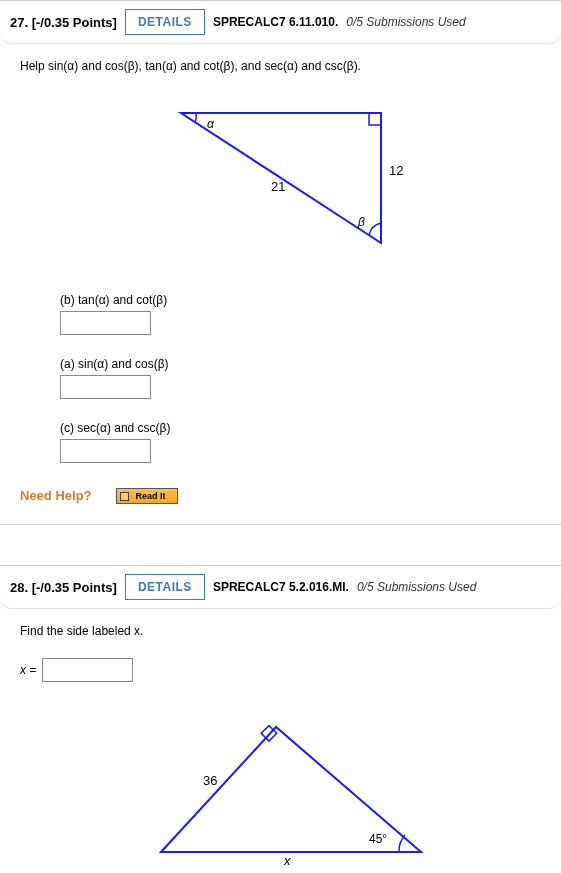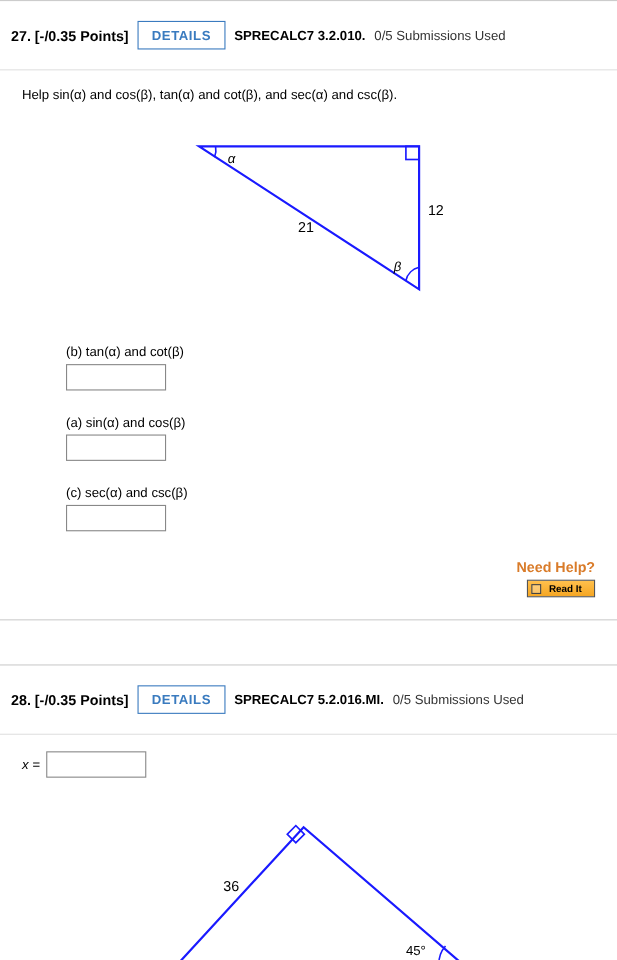--- a/index.html
+++ b/index.html
@@ -13,24 +13,25 @@
   }
   .question {
     border-top: 1px solid #ccc;
     border-bottom: 1px solid #ccc;
     margin-bottom: 40px;
     background: #fff;
   }
   .q-header {
     display: flex;
     align-items: center;
-    padding: 18px 10px;
+    padding: 8px 10px;
     border-bottom: 1px solid #e0e0e0;
     gap: 8px;
     flex-wrap: wrap;
+    border-radius: 12px;
   }
   .q-num {
     font-weight: bold;
     font-size: 13px;
   }
   .details-btn {
     border: 1px solid #3a7bbf;
     color: #3a7bbf;
     padding: 5px 12px;
     font-size: 12px;
@@ -39,20 +40,21 @@
     letter-spacing: 0.5px;
     text-align: right;
   }
   .src {
     font-weight: bold;
     font-size: 12px;
   }
   .subs {
     font-size: 12px;
     color: #333;
+    font-style: italic;
   }
   .q-body {
     padding: 15px 20px 20px 20px;
   }
   .prompt {
     font-size: 12px;
     margin-bottom: 20px;
   }
   .figure {
     text-align: center;
@@ -76,23 +78,22 @@
     display: block;
   }
   .inline-row {
     display: flex;
     align-items: center;
     gap: 6px;
   }
   .need-help {
     margin-top: 25px;
     display: flex;
-    align-items: flex-end;
-    gap: 4px;
-    flex-direction: column;
+    align-items: flex-start;
+    gap: 24px;
   }
   .need-help-label {
     color: #d97b29;
     font-weight: bold;
     font-size: 13px;
   }
   .help-btn {
     background: linear-gradient(#ffc04d, #f5a623);
     border: 1px solid #555;
     font-size: 9px;
@@ -121,21 +122,21 @@
   }
   svg { display: block; margin: 0 auto; }
 </style>
 </head>
 <body>
 
 <div class="question">
   <div class="q-header">
     <span class="q-num">27. [-/0.35 Points]</span>
     <span class="details-btn">DETAILS</span>
-    <span class="src">SPRECALC7 3.2.010.</span>
+    <span class="src">SPRECALC7 6.11.010.</span>
     <span class="subs">0/5 Submissions Used</span>
   </div>
   <div class="q-body">
     <div class="prompt">Help sin(α) and cos(β), tan(α) and cot(β), and sec(α) and csc(β).</div>
 
     <div class="figure">
       <svg width="260" height="170" viewBox="0 0 260 170">
         <polygon points="30,20 230,20 230,150" fill="none" stroke="#1a1aff" stroke-width="2"></polygon>
         <rect x="218" y="20" width="12" height="12" fill="none" stroke="#1a1aff" stroke-width="1.5"></rect>
         <path d="M 45 20 A 18 18 0 0 1 44 30" fill="none" stroke="#1a1aff" stroke-width="1.5"></path>
@@ -170,20 +171,23 @@
 </div>
 
 <div class="question">
   <div class="q-header">
     <span class="q-num">28. [-/0.35 Points]</span>
     <span class="details-btn">DETAILS</span>
     <span class="src">SPRECALC7 5.2.016.MI.</span>
     <span class="subs">0/5 Submissions Used</span>
   </div>
   <div class="q-body">
+    <div class="prompt">
+      <span>Find the side labeled x.</span>
+    </div>
     <div class="inline-row" style="margin-bottom:25px;">
       <span class="italic">x =</span>
       <input class="answer-box" style="">
     </div>
 
     <div class="figure">
       <svg width="320" height="160" viewBox="0 0 320 160">
         <polygon points="40,145 155,20 300,145" fill="none" stroke="#1a1aff" stroke-width="2"></polygon>
         <rect x="149" y="24" width="11" height="11" fill="none" stroke="#1a1aff" stroke-width="1.5" transform="rotate(45 155 20)"></rect>
         <path d="M 278 145 A 24 24 0 0 1 284 128" fill="none" stroke="#1a1aff" stroke-width="1.5"></path>

